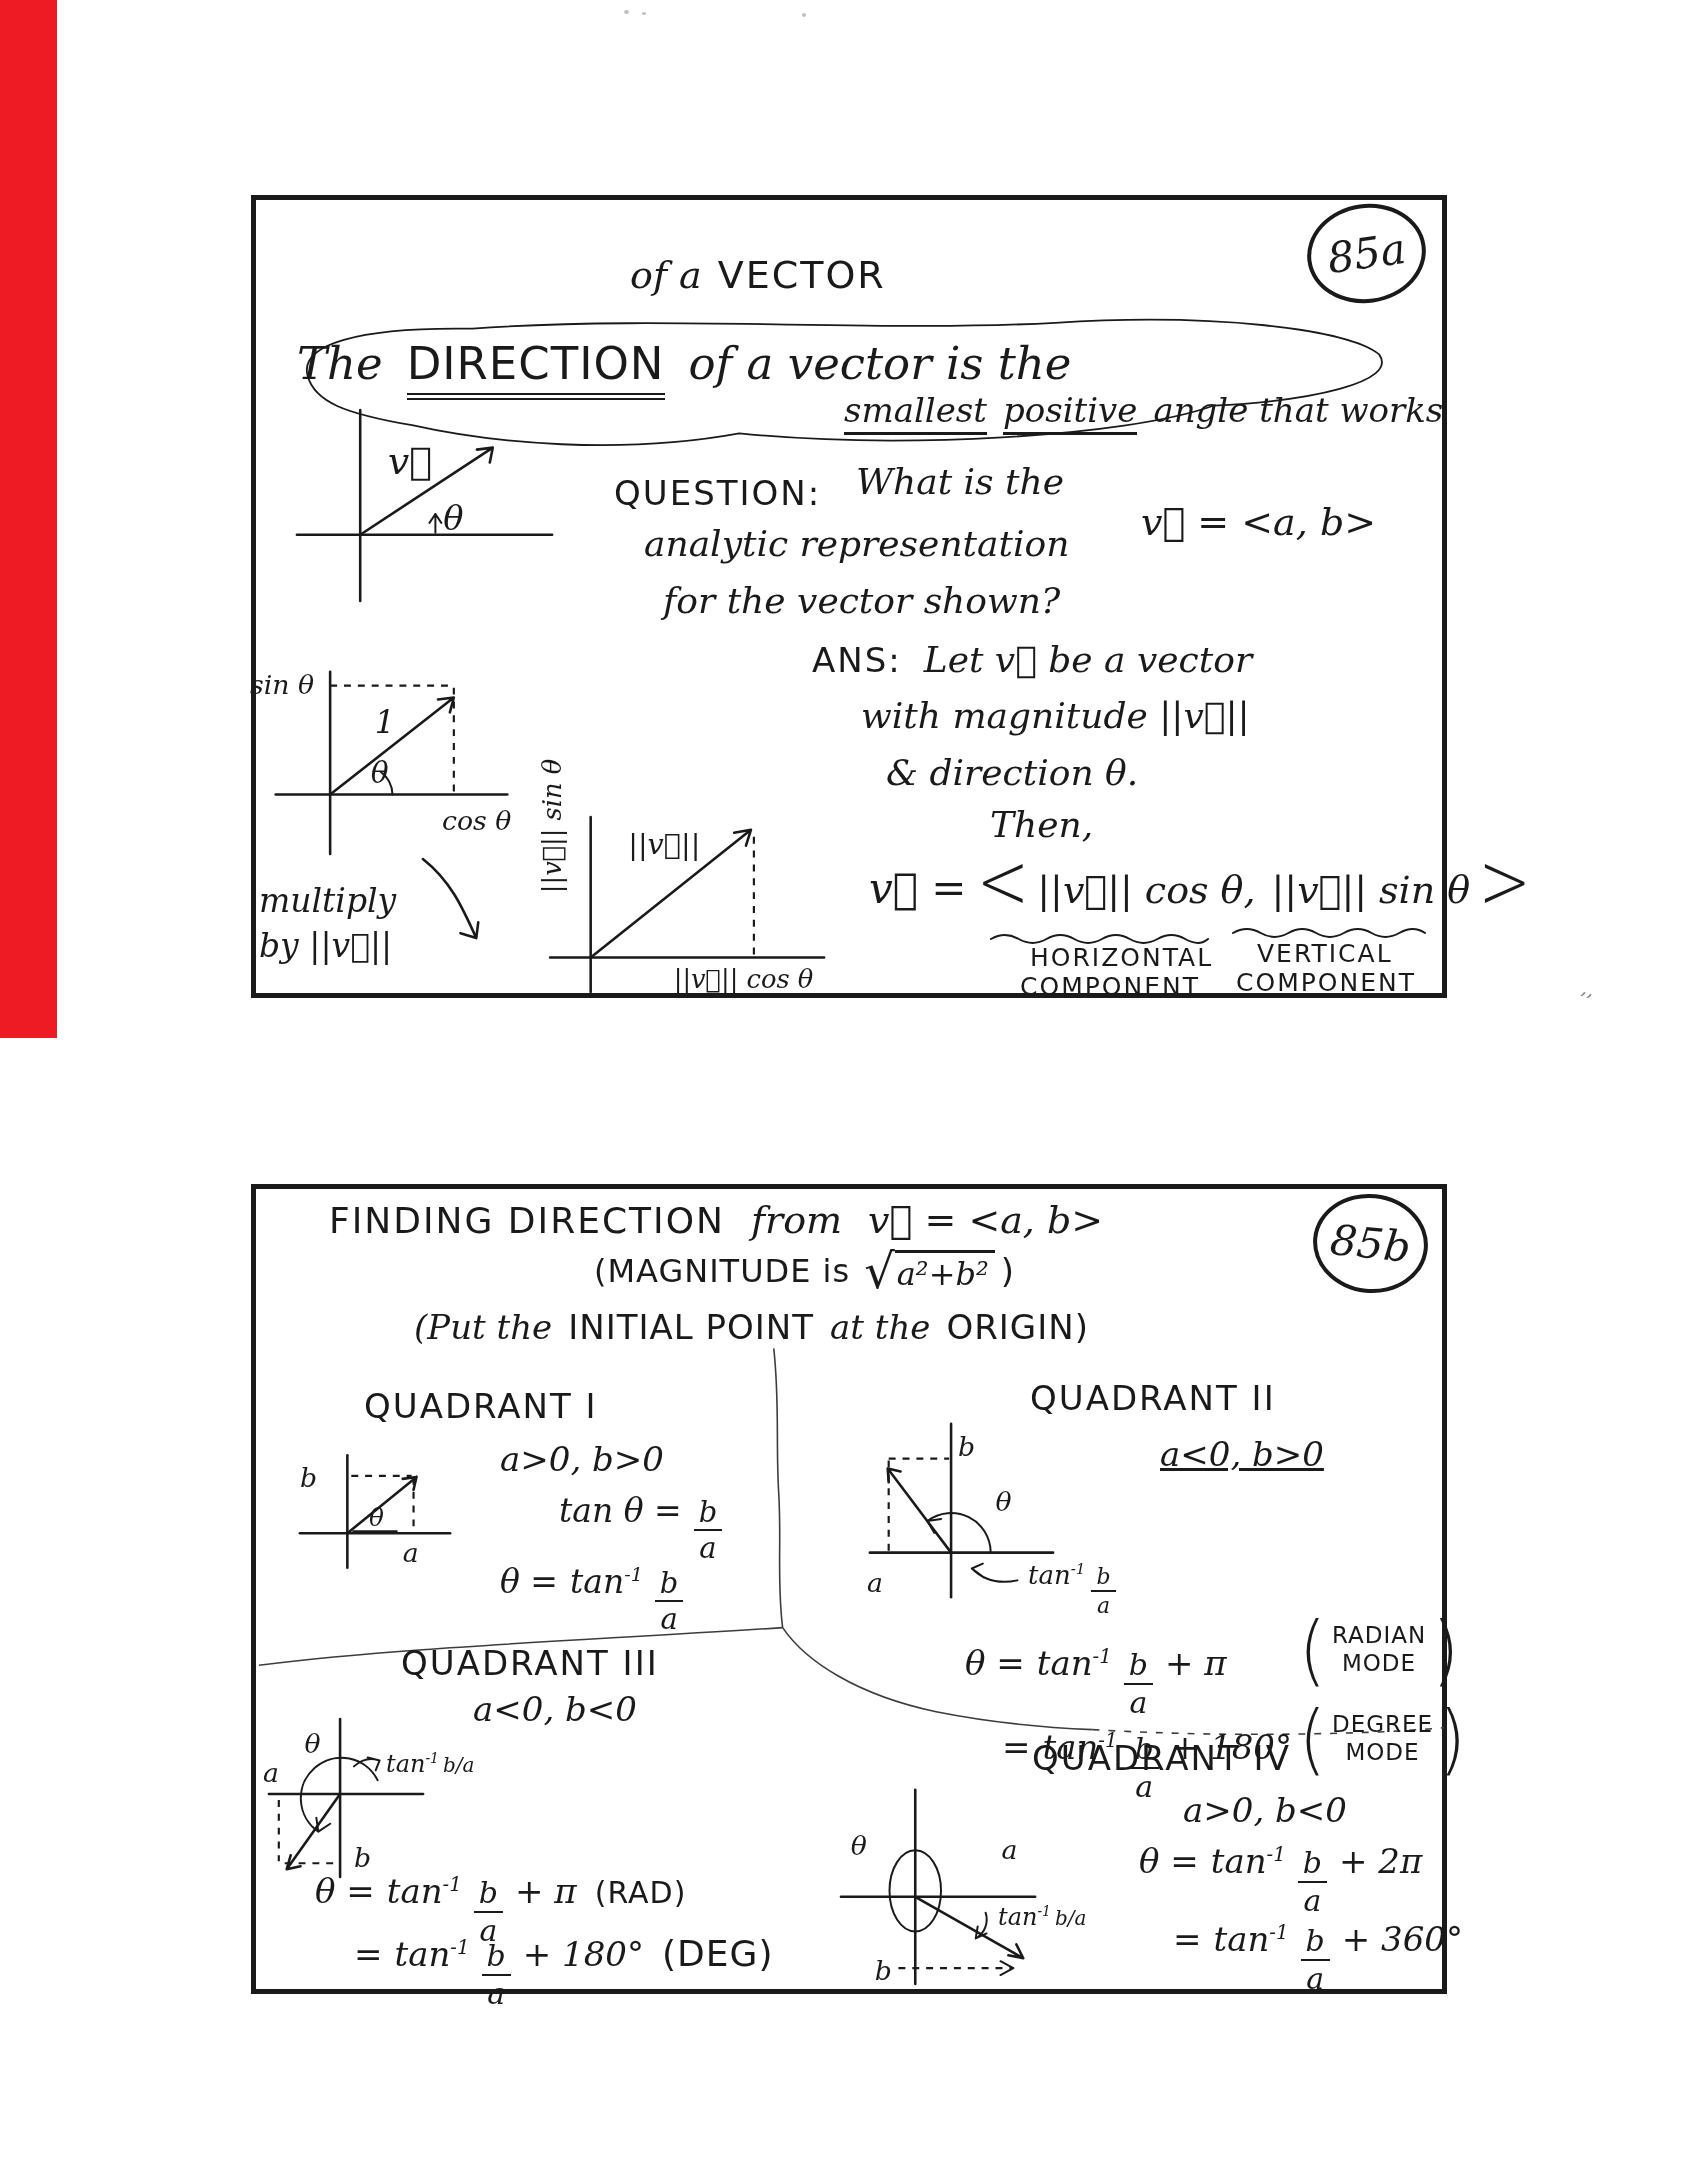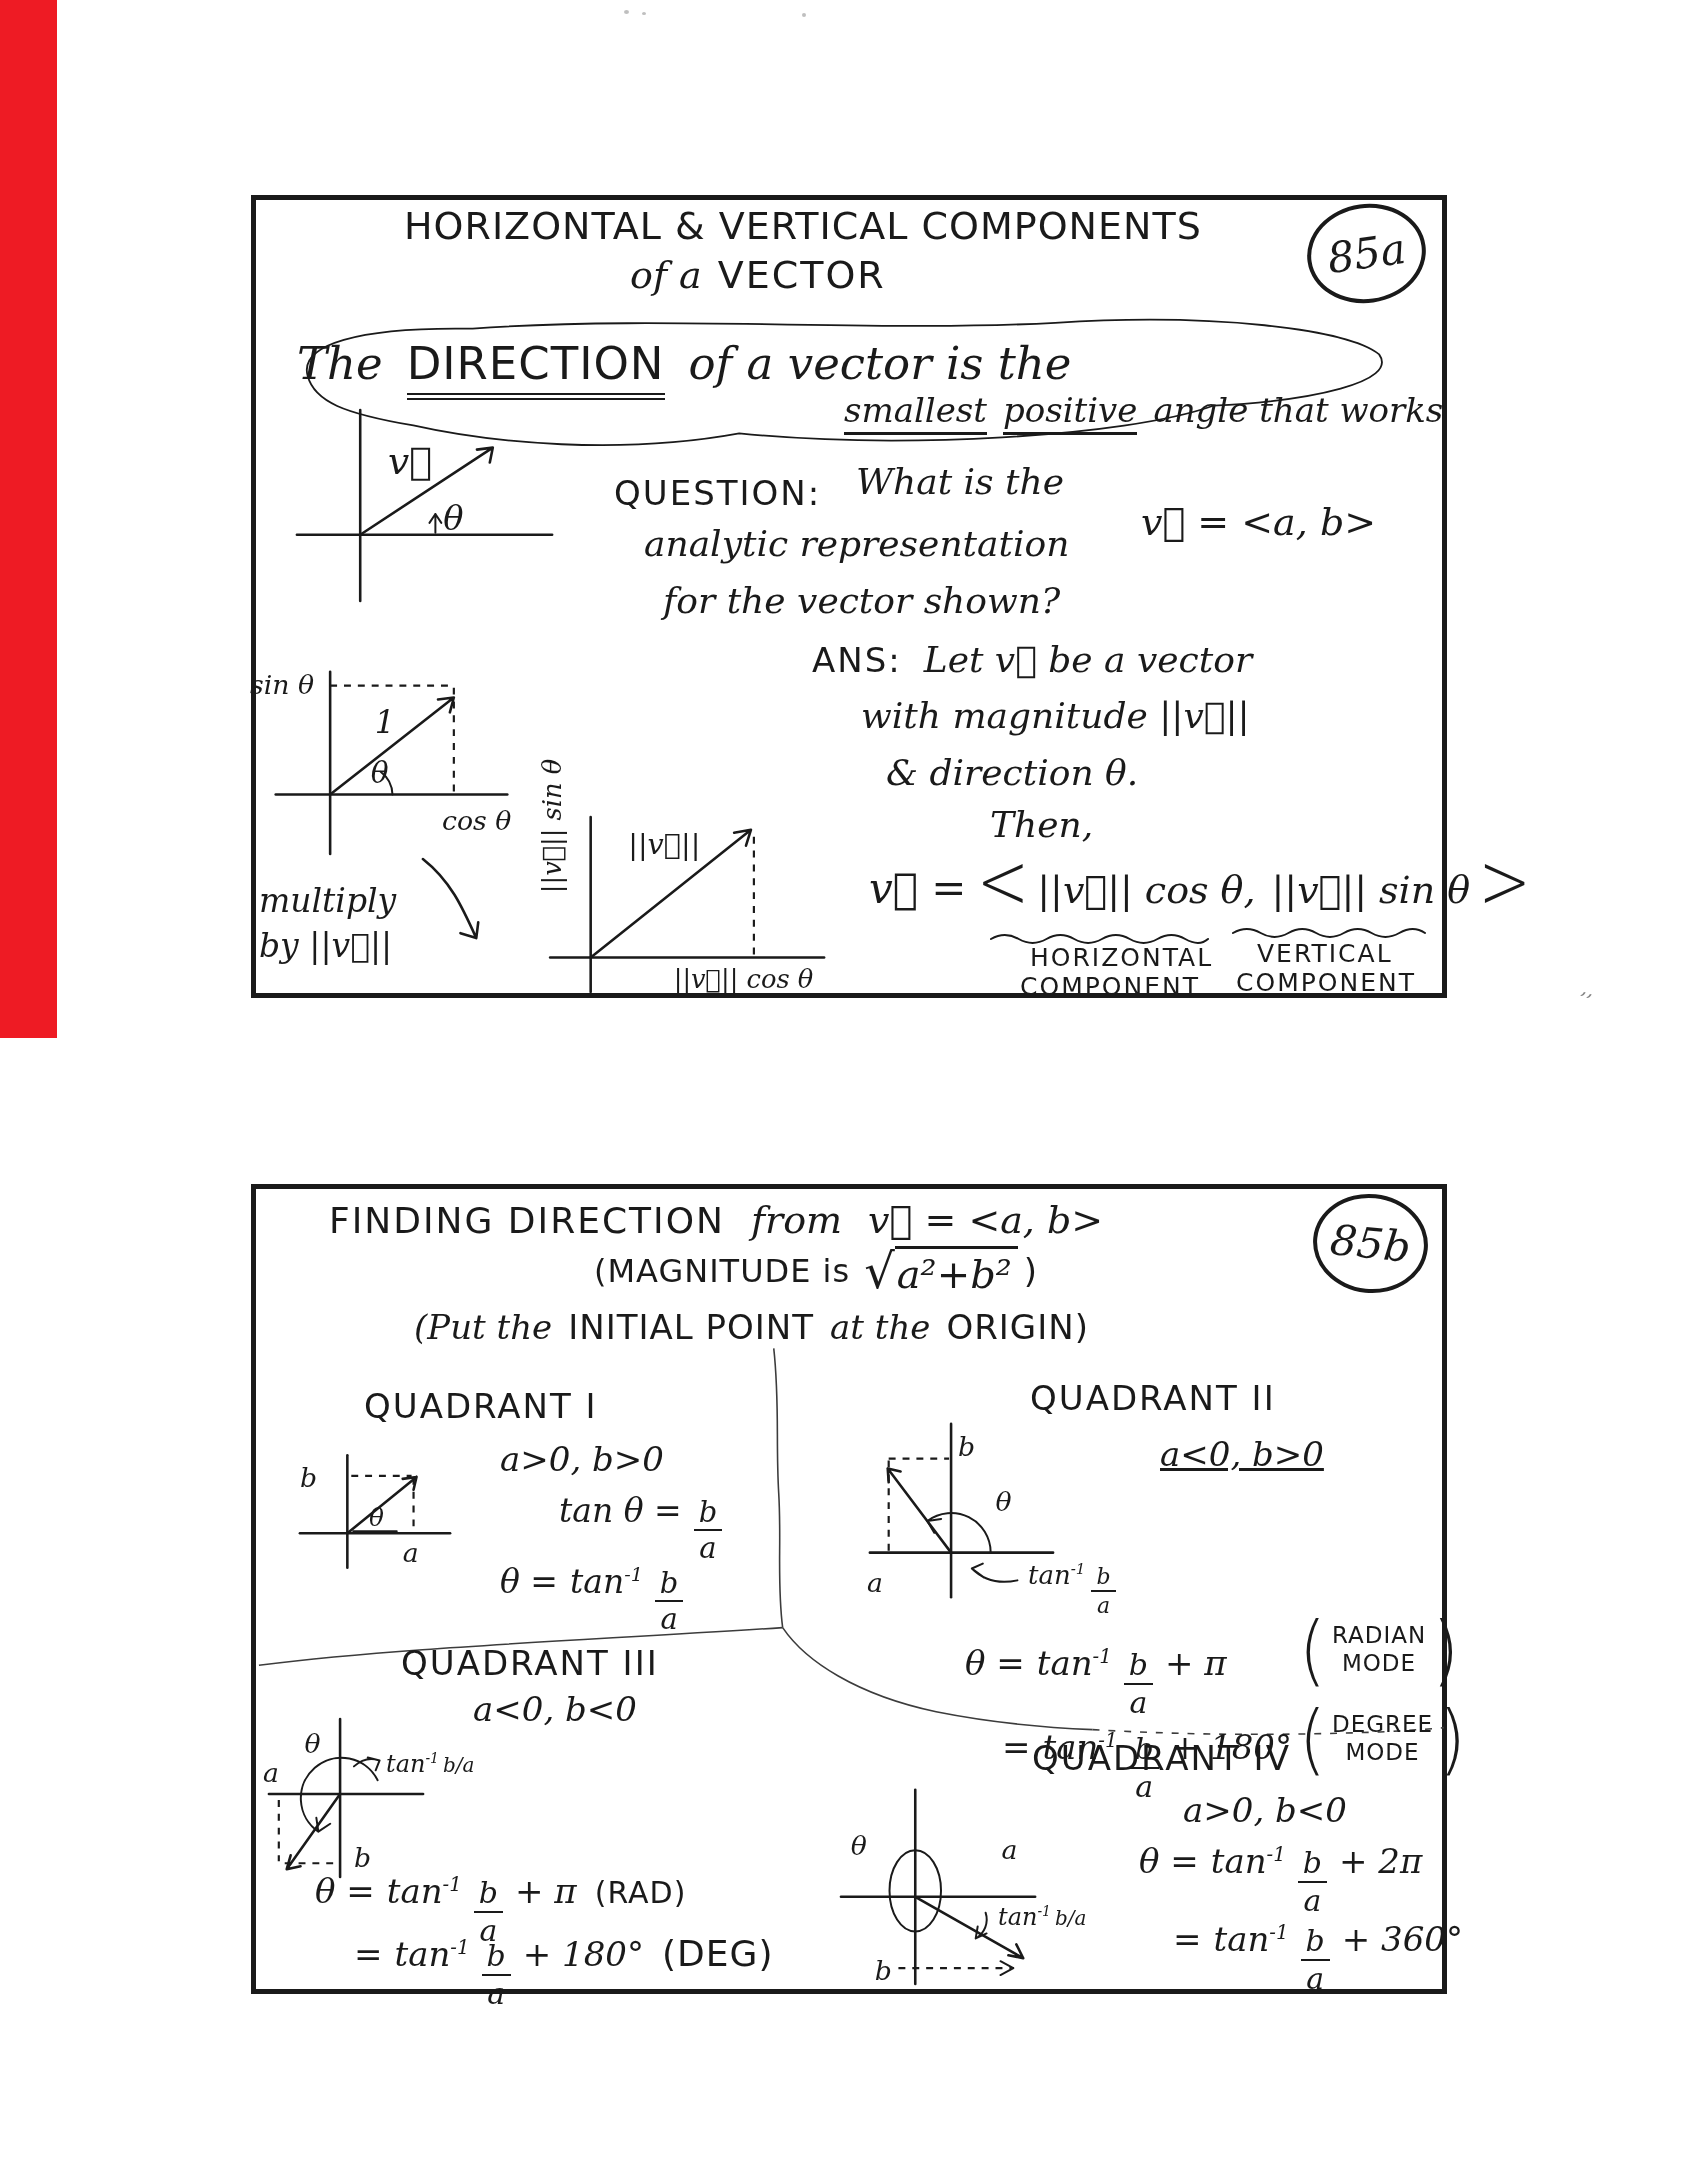--- a/index.html
+++ b/index.html
@@ -48,21 +48,20 @@
 
   <div class="red" style="background: rgb(238, 27, 36);"></div>
 
   <div class="speck" style="left:624px;top:10px;width:5px;height:4px;"></div>
   <div class="speck" style="left:642px;top:12px;width:4px;height:3px;"></div>
   <div class="speck" style="left:802px;top:13px;width:4px;height:4px;"></div>
   <div class="t cur" style="left:1578px;top:988px;font-size:20px;opacity:.55;transform:rotate(18deg);">’’</div>
 
   <div class="box" style="left:251px;top:195px;width:1196px;height:803px;"></div>
 
-  <div class="t print" style="left:404px;top:204px;width:792px;text-align:center;font-size:38px;letter-spacing:1px;">HORIZONTAL &amp; VERTICAL COMPONENTS</div>
   <div class="t row" style="left:630px;top:253px;font-size:38px;">
     <span class="cur">of a</span>
     <span class="print" style="margin-left:16px;letter-spacing:2px;">VECTOR</span>
   </div>
 
   <div class="badge" style="left:1307px;top:204px;width:111px;height:91px;font-size:42px;transform:rotate(-8deg);">
     <span>85a</span>
   </div>
 
   <svg style="left:262px;top:305px;" width="1148" height="158" viewBox="0 0 1160 160">
@@ -161,21 +160,21 @@
     <span class="cur" style="font-size:38px;margin-left:26px;">v⃗ = &lt;a, b&gt;</span>
   </div>
   <div class="badge" style="left:1313px;top:1194px;width:107px;height:91px;font-size:42px;transform:rotate(6deg);">
     <span>85b</span>
   </div>
 
   <div class="t row" style="left:594px;top:1243px;align-items:center;">
     <span class="print" style="font-size:32px;letter-spacing:1px;">(MAGNITUDE is</span>
     <span class="cur" style="font-size:34px;margin-left:14px;"></span>
     <span class="sqrtsign">√</span>
-    <span class="radicand" style="font-size:40px;">a²+b²</span>
+    <span class="radicand" style="font-size:32px;">a²+b²</span>
     <span class="print" style="font-size:34px;margin-left:6px;">)</span>
   </div>
 
   <div class="t row" style="left:414px;top:1307px;font-size:34px;">
     <span class="cur">(Put the</span>
     <span class="print" style="margin-left:16px;letter-spacing:1px;">INITIAL POINT</span>
     <span class="cur" style="margin-left:16px;">at the</span>
     <span class="print" style="margin-left:16px;letter-spacing:1px;">ORIGIN)</span>
   </div>
 

